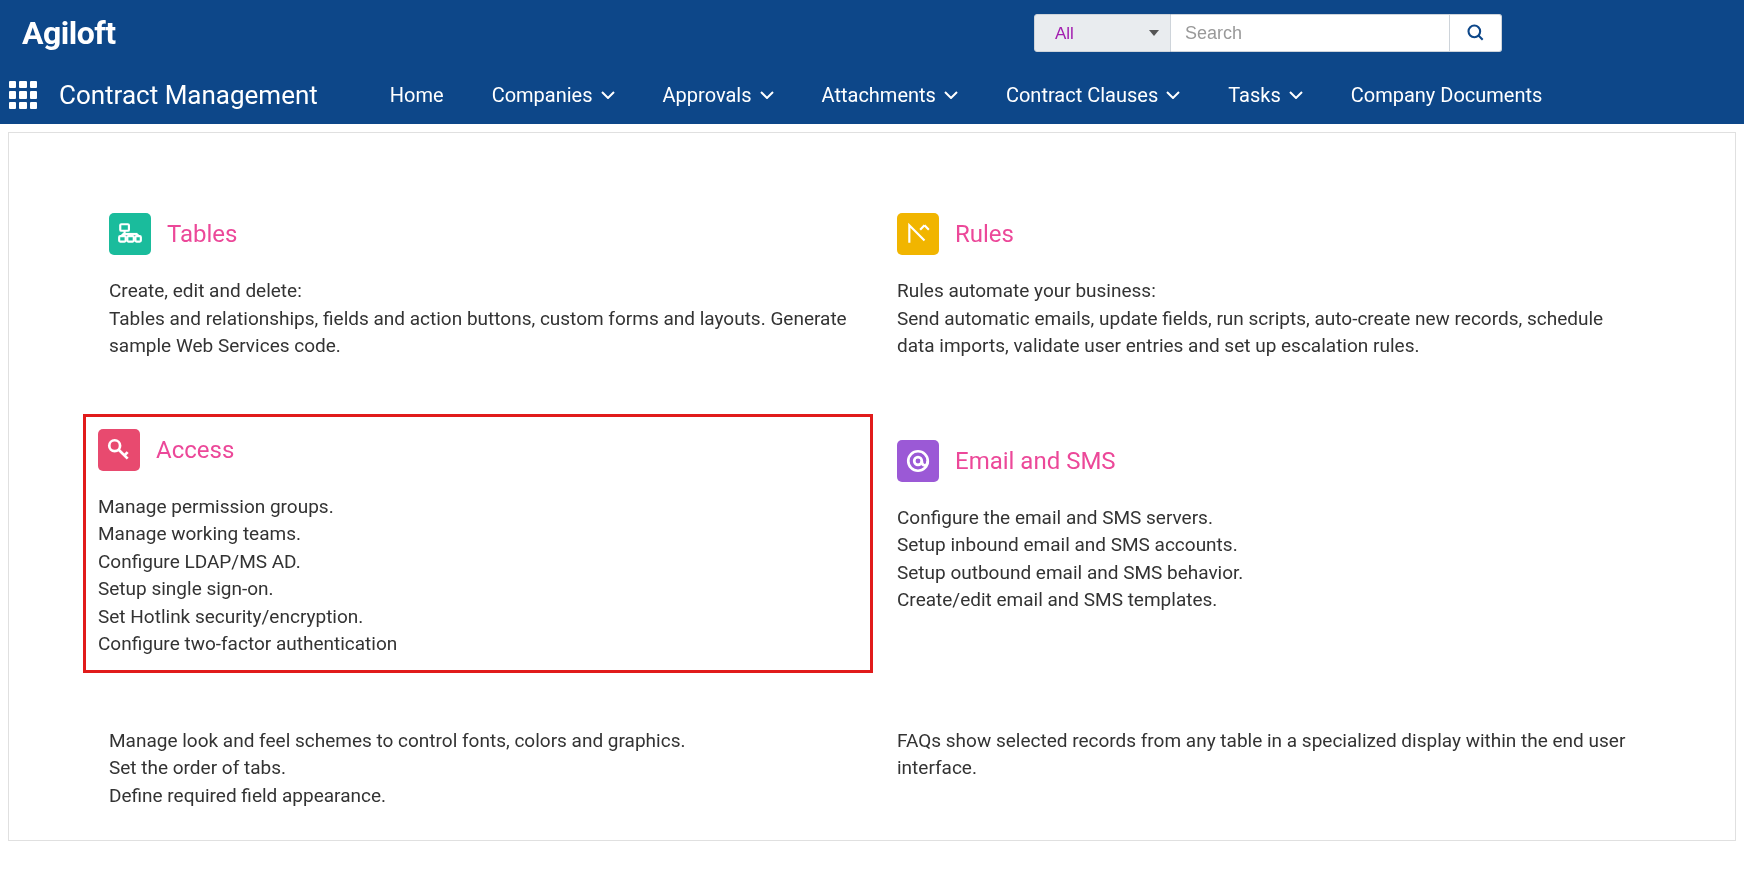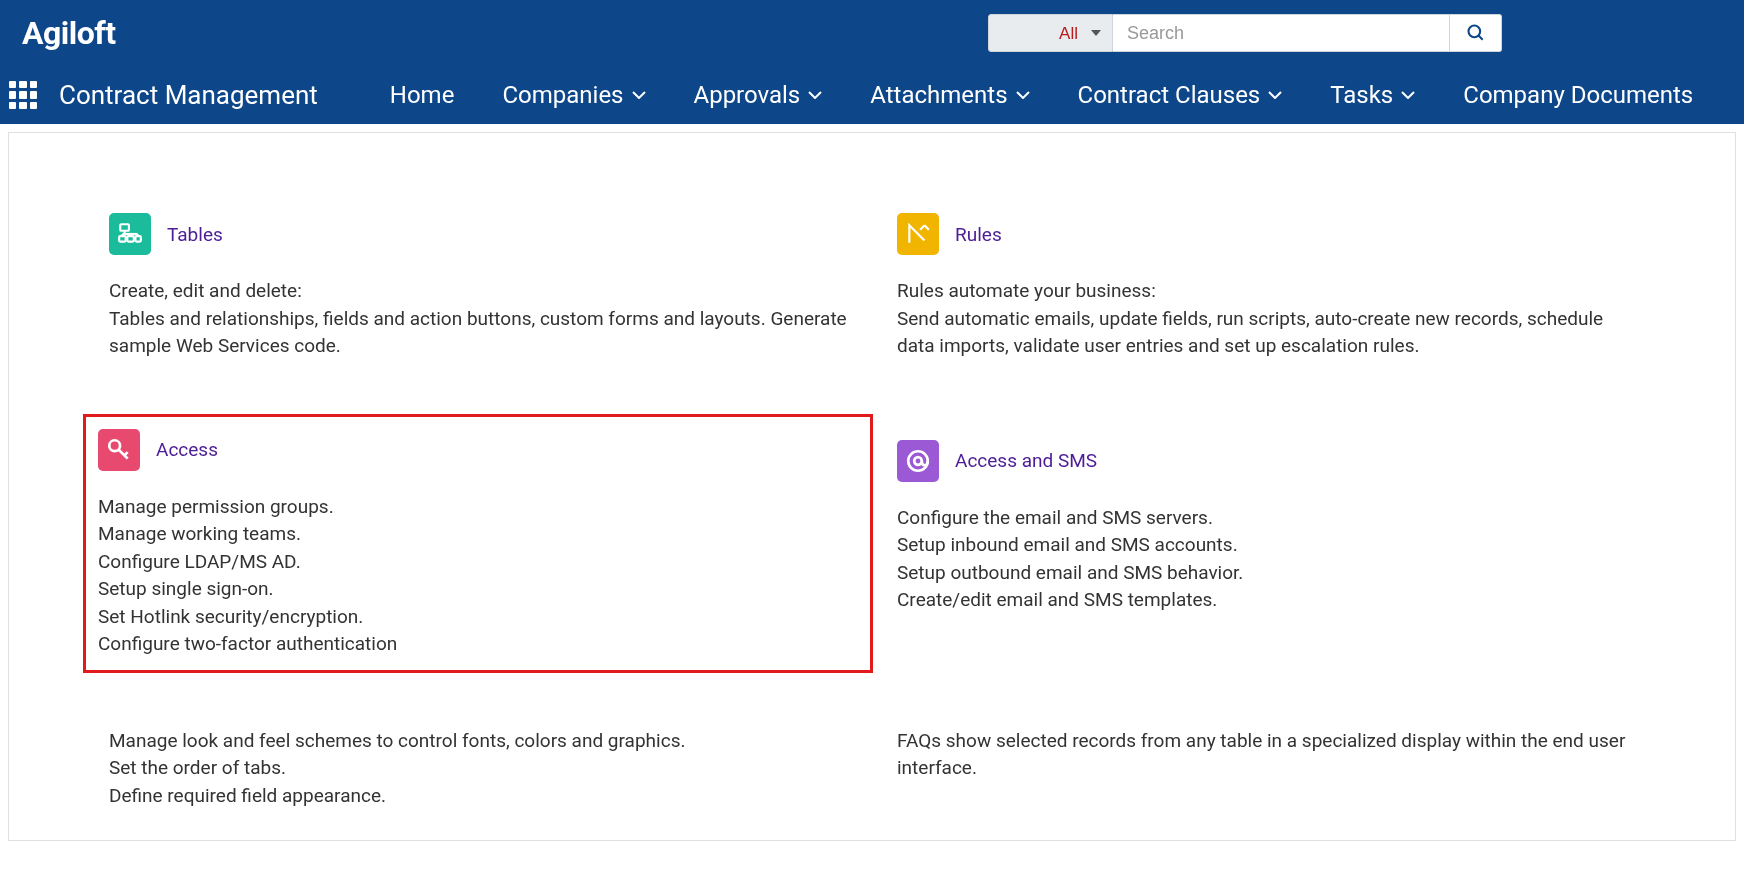--- a/index.html
+++ b/index.html
@@ -35,26 +35,26 @@
       display: flex;
       align-items: center;
       margin-right: 220px;
     }
     .search-filter {
       background: #e9ecef;
       border: 1px solid #ced4da;
       height: 38px;
       padding: 0 34px 0 20px;
       font-size: 17px;
-      color: #b91c1c;
+      color: #a21caf;
       border-radius: 3px 0 0 3px;
       appearance: none;
       position: relative;
-      width: 125px;
-      text-align: right;
+      width: 137px;
+      text-align: left;
       cursor: pointer;
     }
     .select-wrap {
       position: relative;
     }
     .select-wrap::after {
       content: "";
       position: absolute;
       right: 12px;
       top: 50%;
@@ -63,21 +63,21 @@
       border-right: 5px solid transparent;
       border-top: 6px solid #555;
       pointer-events: none;
     }
     .search-input {
       height: 38px;
       border: 1px solid #ced4da;
       border-left: none;
       padding: 0 14px;
       font-size: 18px;
-      width: 337px;
+      width: 279px;
       outline: none;
       color: #333;
     }
     .search-input::placeholder {
       color: #999;
     }
     .search-btn {
       height: 38px;
       width: 52px;
       background: #fff;
@@ -111,21 +111,21 @@
       border-radius: 1px;
     }
     .app-title {
       color: #fff;
       font-size: 26px;
       font-weight: 400;
       margin-right: 48px;
     }
     .nav-item {
       color: #fff;
-      font-size: 24px;
+      font-size: 20px;
       padding: 0 24px;
       cursor: pointer;
       display: flex;
       align-items: center;
       gap: 8px;
       height: 58px;
       text-align: right;
     }
     .chevron {
       width: 14px;
@@ -163,22 +163,22 @@
       justify-content: center;
       flex-shrink: 0;
     }
     .icon-green { background: #1abc9c; }
     .icon-yellow { background: #f1b500; }
     .icon-pink { background: #e84a6f; }
     .icon-purple { background: #9b59d6; }
     .icon-lightblue { background: #a5b4fc; }
     .icon-blue { background: #2563c9; }
     .section-title {
-      font-size: 19px;
-      color: #4c1d95;
+      font-size: 24px;
+      color: #ec4899;
       font-weight: 400;
     }
     .section-desc {
       font-size: 19px;
       color: #333;
       line-height: 1.45;
     }
   </style>
 </head>
 <body>
@@ -305,21 +305,21 @@
 
   <div class="section">
     <div class="section-header">
       <div class="section-icon icon-purple">
         <svg width="26" height="26" viewBox="0 0 24 24" fill="none" stroke="#fff" stroke-width="2.5">
           <circle cx="12" cy="12" r="9"></circle>
           <circle cx="12" cy="12" r="3.5"></circle>
           <path d="M21 12 C21 15 19.5 16 18 16 C16 16 15.5 14 15.5 12"></path>
         </svg>
       </div>
-      <div class="section-title">Access and SMS</div>
+      <div class="section-title">Email and SMS</div>
     </div>
     <div class="section-desc">Configure the email and SMS servers.<br>Setup inbound email and SMS accounts.<br>Setup outbound email and SMS behavior.<br>Create/edit email and SMS templates.</div>
   </div>
 
   <div class="section">
     <div class="section-desc">Manage look and feel schemes to control fonts, colors and graphics.<br>Set the order of tabs.<br>Define required field appearance.</div>
   </div>
 
   <div class="section">
     <div class="section-desc">FAQs show selected records from any table in a specialized display within the end user interface.</div>

